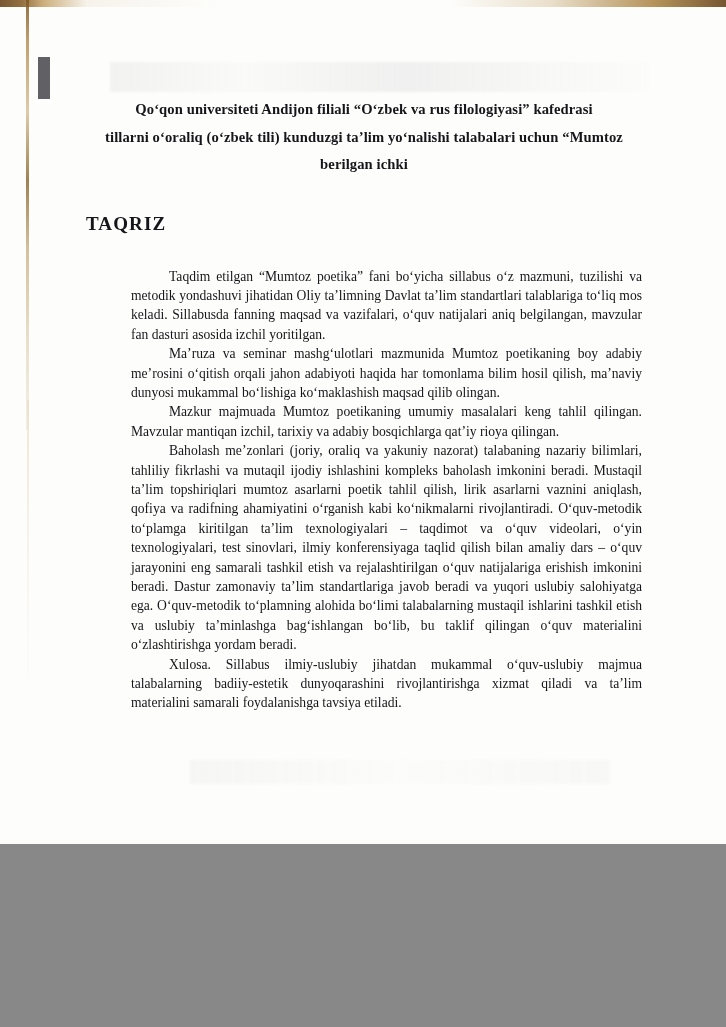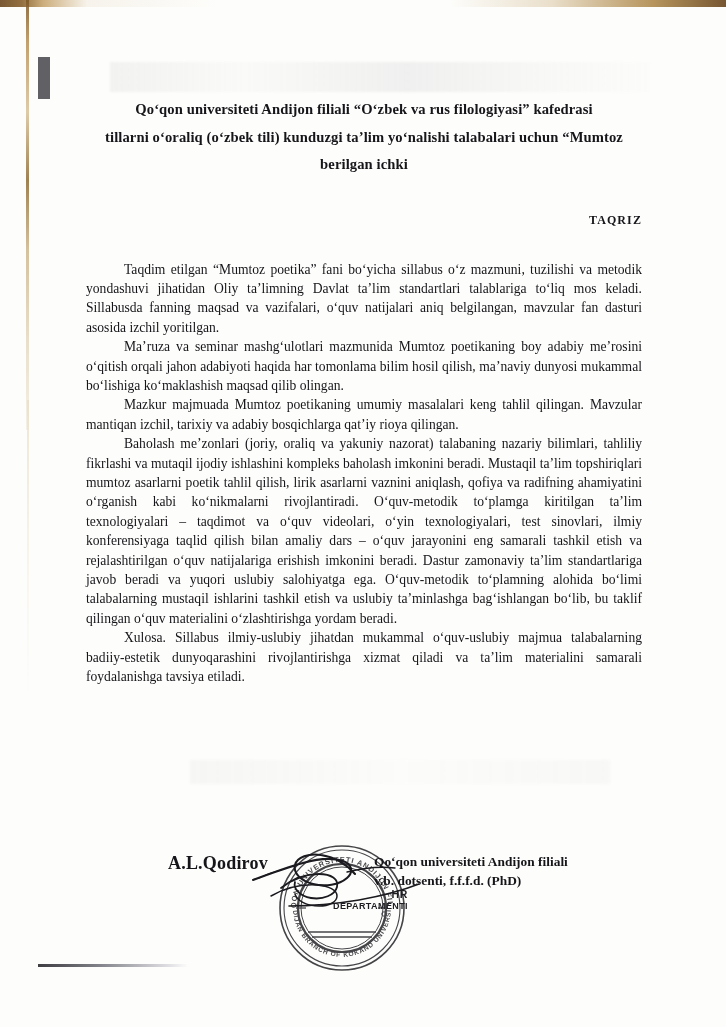--- a/index.html
+++ b/index.html
@@ -4,21 +4,21 @@
 <title>Taqriz — scanned document</title>
 <style>
   html, body {
     margin: 0;
     padding: 0;
     background: #888;
   }
   .page {
     position: relative;
     width: 726px;
-    height: 1027px;
+    height: 844px;
     margin: 0 auto;
     background: #fdfdfb;
     overflow: hidden;
     font-family: "Liberation Serif", "DejaVu Serif", serif;
     color: #16161a;
     -webkit-font-smoothing: none;
   }
 
   
   .scan-edge-top {
@@ -95,32 +95,33 @@
   .doc-header {
     font-weight: bold;
     font-size: 14.6px;
     line-height: 27.5px;
     text-align: center;
     letter-spacing: .1px;
   }
 
   .doc-title {
     margin-top: 34px;
-    text-align: right;
-    font-weight: bold;
-    font-size: 12px;
+    text-align: left;
+    font-weight: bold;
+    font-size: 19px;
     letter-spacing: 1.1px;
   }
 
   .body-text {
     margin-top: 32px;
     font-size: 13.6px;
     line-height: 19.4px;
     text-align: justify;
     text-justify: inter-word;
+    margin-left: 45px;
   }
   .body-text p {
     margin: 0;
     text-indent: 38px;
   }
 
   
   .sign-row {
     position: absolute;
     left: 86px;

